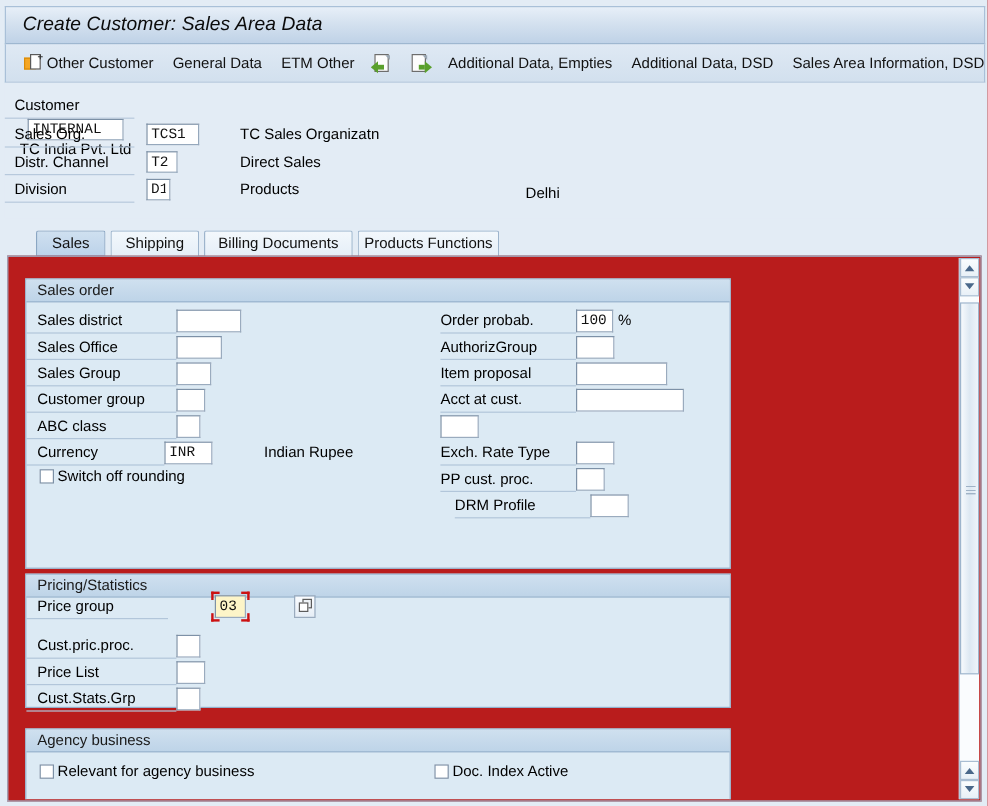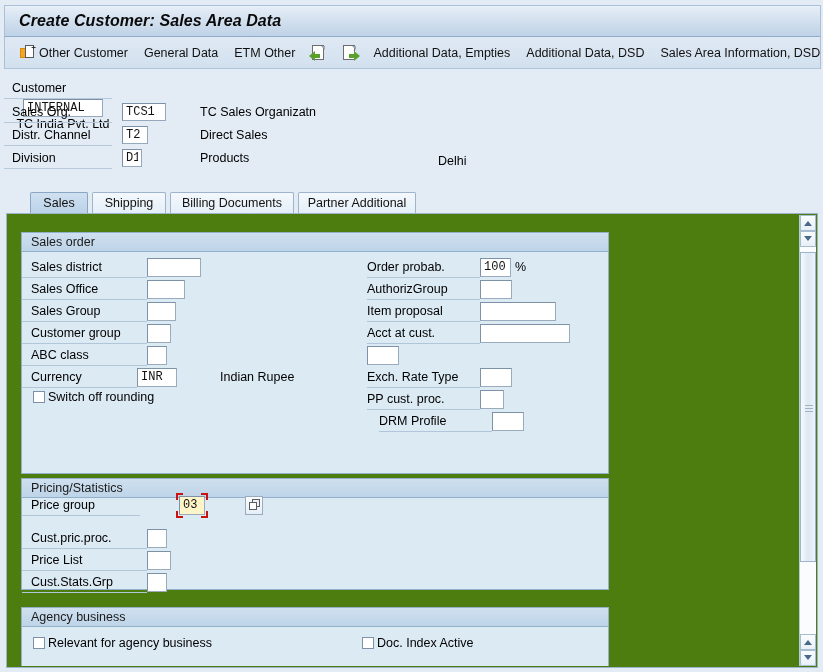--- a/index.html
+++ b/index.html
@@ -25,21 +25,21 @@
     background: linear-gradient(to bottom, #e7eff8 0%, #d4e1ef 45%, #bfd2e7 100%);
     border-top: 1px solid #a9c0d8;
     border-left: 1px solid #a9c0d8;
     border-right: 1px solid #a9c0d8;
     border-bottom: 1px solid #8fabc8;
     box-sizing: border-box;
     display: flex;
     align-items: center;
   }
   #titlebar .title-text {
-    font-weight: bold;
+    font-weight: normal;
     font-style: italic;
     font-size: 16px;
     letter-spacing: .1px;
     padding-left: 14px;
     color: #0a0a0a;
     white-space: nowrap;
   }
 
   
   #toolbar {
@@ -230,21 +230,21 @@
     height: 1px;
     background: #9db4cc;
   }
 
   
   #tabpanel {
     position: absolute;
     left: 6px; top: 213px;
     width: 812px;
     height: 455px;
-    background: #4d7c0f;
+    background: #b91c1c;
     border: 1px solid #9db4cc;
     box-sizing: border-box;
     overflow: hidden;
   }
 
   .scrollarea {
     position: absolute;
     left: 1px; top: 1px;
     width: 779px;
     height: 451px;
@@ -528,21 +528,21 @@
 
   <div class="tab" style="left:86px;width:74px;">
     <span>Shipping</span>
   </div>
 
   <div class="tab" style="left:164px;width:124px;">
     <span>Billing Documents</span>
   </div>
 
   <div class="tab" style="left:292px;width:118px;">
-    <span>Partner Additional</span>
+    <span>Products Functions</span>
   </div>
 </div>
 
 <div id="tabpanel">
 
   <div class="scrollarea">
 
     <div class="group" style="left:13px;top:17px;width:588px;height:242px;">
       <div class="group-title">Sales order</div>
 

